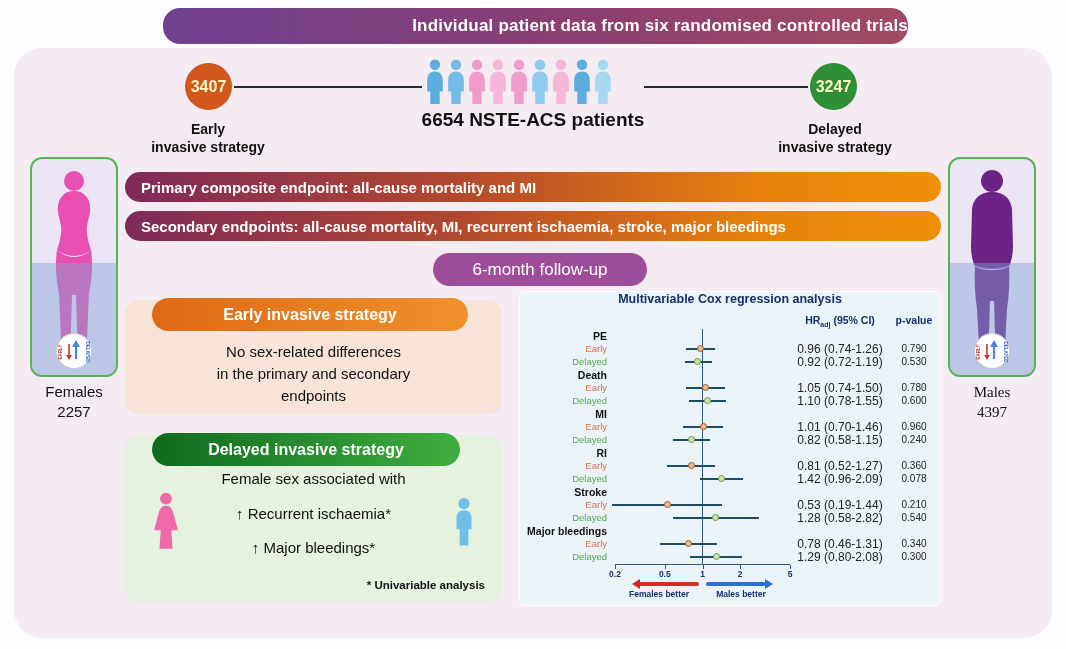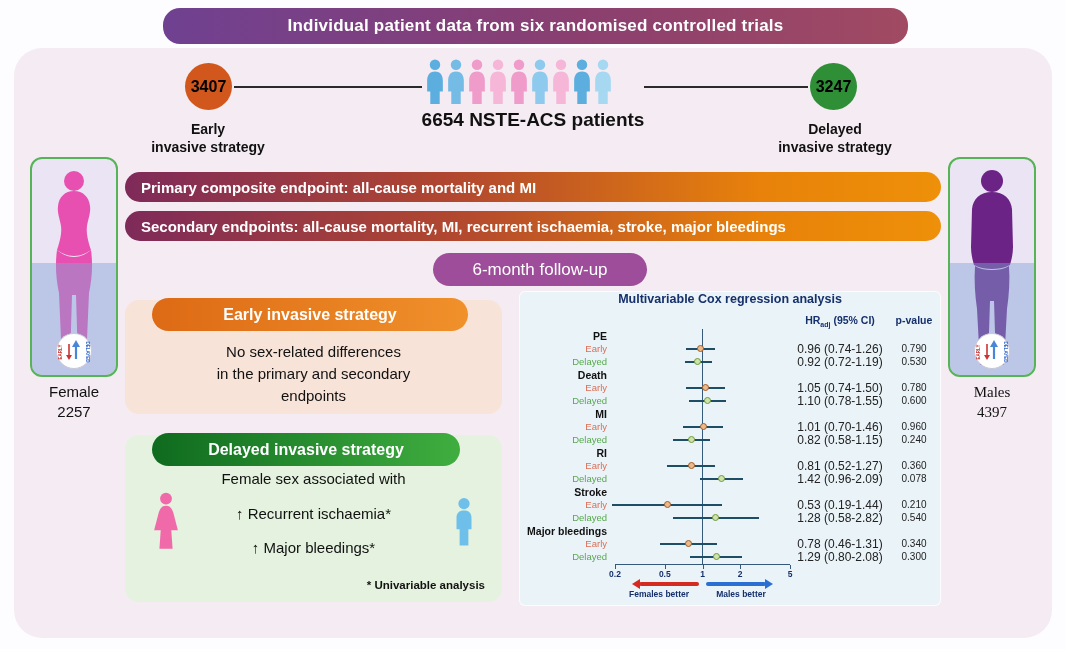--- a/index.html
+++ b/index.html
@@ -1,28 +1,28 @@
 <!DOCTYPE html>
 <html><head>
 <meta charset="utf-8">
 <style>
   html,body{margin:0;padding:0;background:#ffffff;font-family:"Liberation Sans",sans-serif;}
   .canvas{position:relative;width:1066px;height:649px;background:#fdfcfe;overflow:hidden;}
 
   
   .top-banner{position:absolute;left:163px;top:8px;width:745px;height:36px;border-radius:17px;
-    background:linear-gradient(90deg,#6f4191,#8a3f70 55%,#a14a62);display:flex;align-items:center;justify-content:center;}
+    background:linear-gradient(90deg,#6f4191,#8a3f70 55%,#a14a62);display:flex;align-items:center;justify-content:flex-end;}
   .top-banner span{color:#fff;font-size:17px;font-weight:600;letter-spacing:.2px;}
 
   
   .main{position:absolute;left:14px;top:48px;width:1038px;height:590px;border-radius:28px;background:#f5ebf3;}
 
   
   .circle{position:absolute;width:47px;height:47px;border-radius:50%;display:flex;align-items:center;justify-content:center;
-    color:#000000;font-size:16px;font-weight:700;}
+    color:#fef9c3;font-size:16px;font-weight:700;}
   .circle.orange{left:185px;top:63px;background:#d2571c;}
   .circle.green{left:810px;top:63px;background:#2e8f37;}
   .circle-label{position:absolute;width:150px;text-align:center;font-size:14px;font-weight:700;color:#111;line-height:18px;}
   .connector{position:absolute;height:1.5px;background:#2a2a2a;top:86px;}
   .people{position:absolute;left:424px;top:57px;width:218px;height:48px;display:flex;align-items:flex-end;}
   .people svg{width:22px;height:46px;flex:none;margin-right:-1px;}
   .patients-total{position:absolute;left:404px;top:109px;width:258px;text-align:center;font-size:19px;font-weight:700;color:#111;}
 
   
   .fig-panel{position:absolute;top:157px;width:88px;height:220px;border:2px solid #56b456;border-radius:12px;
@@ -176,21 +176,21 @@
       <circle cx="19" cy="19" r="17.5" fill="#ffffff" stroke="#c8c8d4"></circle>
       <line x1="21" y1="27" x2="21" y2="13" stroke="#4a86d8" stroke-width="2.2"></line>
       <polygon points="21,8 17,15 25,15" fill="#4a86d8"></polygon>
       <line x1="14" y1="12" x2="14" y2="24" stroke="#cc3333" stroke-width="1.6"></line>
       <polygon points="14,28 11,23 17,23" fill="#cc3333"></polygon>
       <text class="dial-word" x="7" y="20" fill="#cc3333" text-anchor="middle" transform="rotate(-90 7 20)">EARLY</text>
       <text class="dial-word" x="31" y="20" fill="#3366cc" text-anchor="middle" transform="rotate(90 31 20)">DELAYED</text>
     </svg>
   </div>
   <div class="side-label" style="left:20px;">
-    <div>Female</div>
+    <div>Females</div>
     <div>2257</div>
   </div>
 
   <div class="fig-panel right">
     <svg class="silhouette" viewBox="0 0 64 200">
       <g fill="#6b2486">
         <circle cx="32" cy="12" r="11"></circle>
         <path d="M32,23 C20,23 13,30 12,40 L11,78 C11,86 13,92 14,96 C20,99 26,100 32,100 C38,100 44,99 50,96 C51,92 53,86 53,78 L52,40 C51,30 44,23 32,23 Z"></path>
         <path d="M15,97 C14,112 15,126 17,140 L20,196 L28,196 L30,132 L34,132 L36,196 L44,196 L47,140 C49,126 50,112 49,97 C44,100 38,101 32,101 C26,101 20,100 15,97 Z"></path>
       </g>

